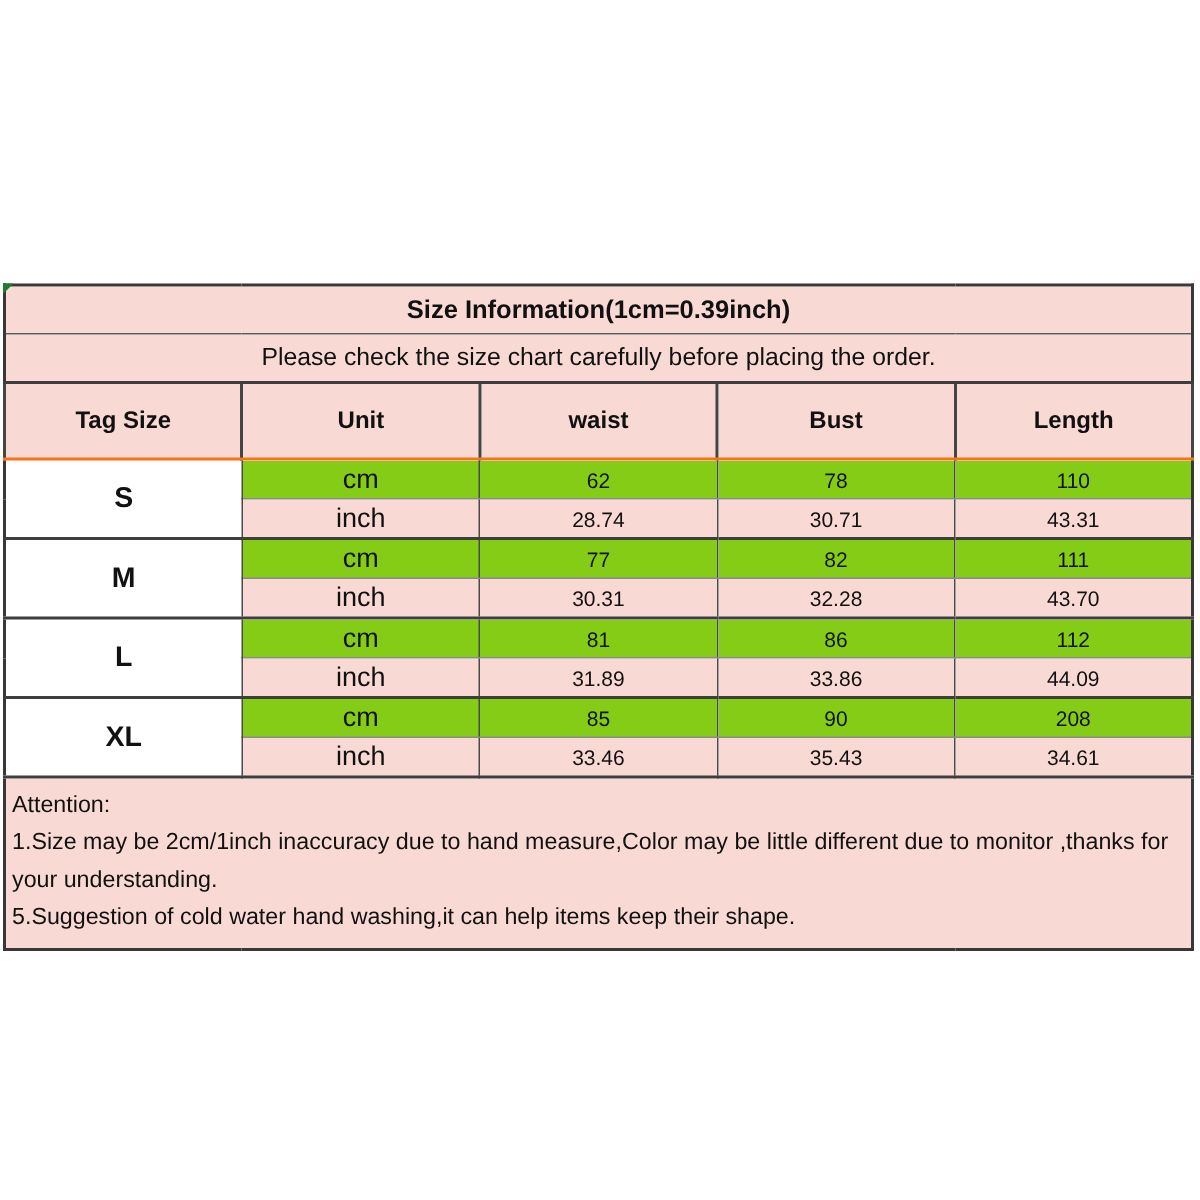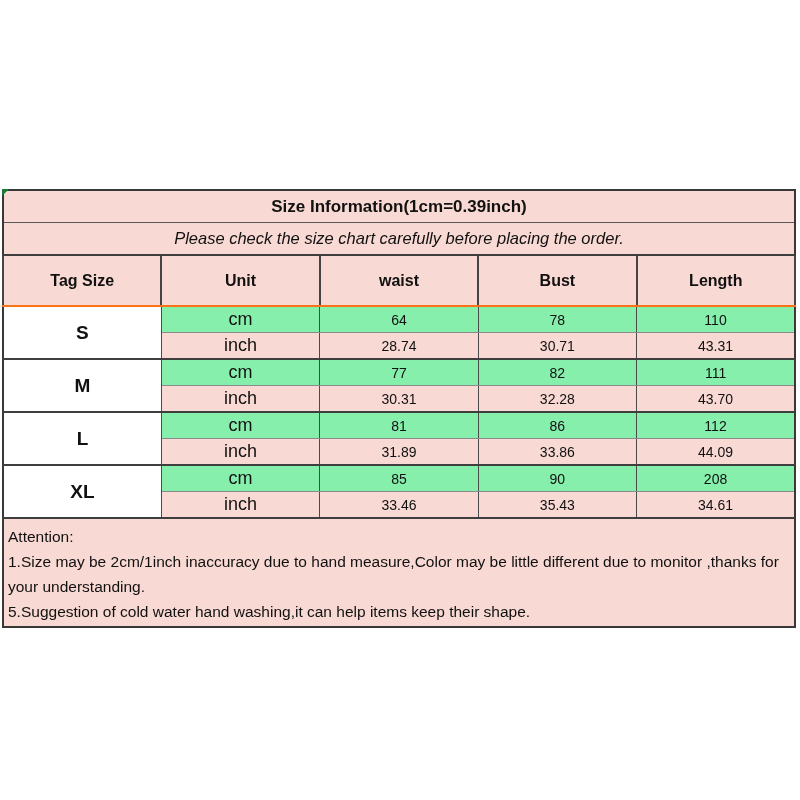--- a/index.html
+++ b/index.html
@@ -32,33 +32,32 @@
     border: 1px solid #4a4a4a;
     text-align: center;
     vertical-align: middle;
     padding: 0;
     overflow: hidden;
   }
   table.size-chart {
     border: 2px solid #383838;
   }
   .pink { background: #f9d9d3; }
-  .white { background: #86efac; }
+  .white { background: #84cc16; }
 
   tr.title-row td {
     height: 31px;
     font-weight: bold;
     font-size: 17px;
     border-bottom: 1px solid #5a5a5a;
   }
   tr.subtitle-row td {
     height: 31px;
     font-size: 16.5px;
     border-bottom: 2px solid #3e3e3e;
-    font-style: italic;
   }
   tr.header-row th {
     height: 49px;
     font-size: 16px;
     font-weight: bold;
     border-left: 2px solid #454545;
     border-right: 2px solid #454545;
     border-bottom: 2px solid #f97316;
   }
   tr.data-row td { height: 25px; }
@@ -78,21 +77,21 @@
     border-left: 2px solid #454545;
     border-right: 2px solid #454545;
   }
   tr.cm-row td { border-bottom: 1px solid #8a8a8a; }
   tr.block-start td { border-top: 2px solid #3e3e3e; }
   tr.attention-row td {
     border-top: 2px solid #3e3e3e;
     text-align: left;
     vertical-align: top;
     height: 95px;
-    padding: 5px 4px 2px 4px;
+    padding: 5px 4px 8px 4px;
     font-size: 15.5px;
     line-height: 25px;
   }
   .corner-marker {
     position: absolute;
     left: 0;
     top: 0;
     width: 0;
     height: 0;
     border-top: 7px solid #1d7a33;
@@ -118,21 +117,21 @@
           <th class="pink">Tag Size</th>
           <th class="pink">Unit</th>
           <th class="pink">waist</th>
           <th class="pink">Bust</th>
           <th class="pink">Length</th>
         </tr>
 
         <tr class="data-row cm-row block-start">
           <td rowspan="2" class="tag-cell">S</td>
           <td class="unit-cell white">cm</td>
-          <td class="val-cell white">64</td>
+          <td class="val-cell white">62</td>
           <td class="val-cell white">78</td>
           <td class="val-cell white">110</td>
         </tr>
         <tr class="data-row">
           <td class="unit-cell pink">inch</td>
           <td class="val-cell pink">28.74</td>
           <td class="val-cell pink">30.71</td>
           <td class="val-cell pink">43.31</td>
         </tr>
 

